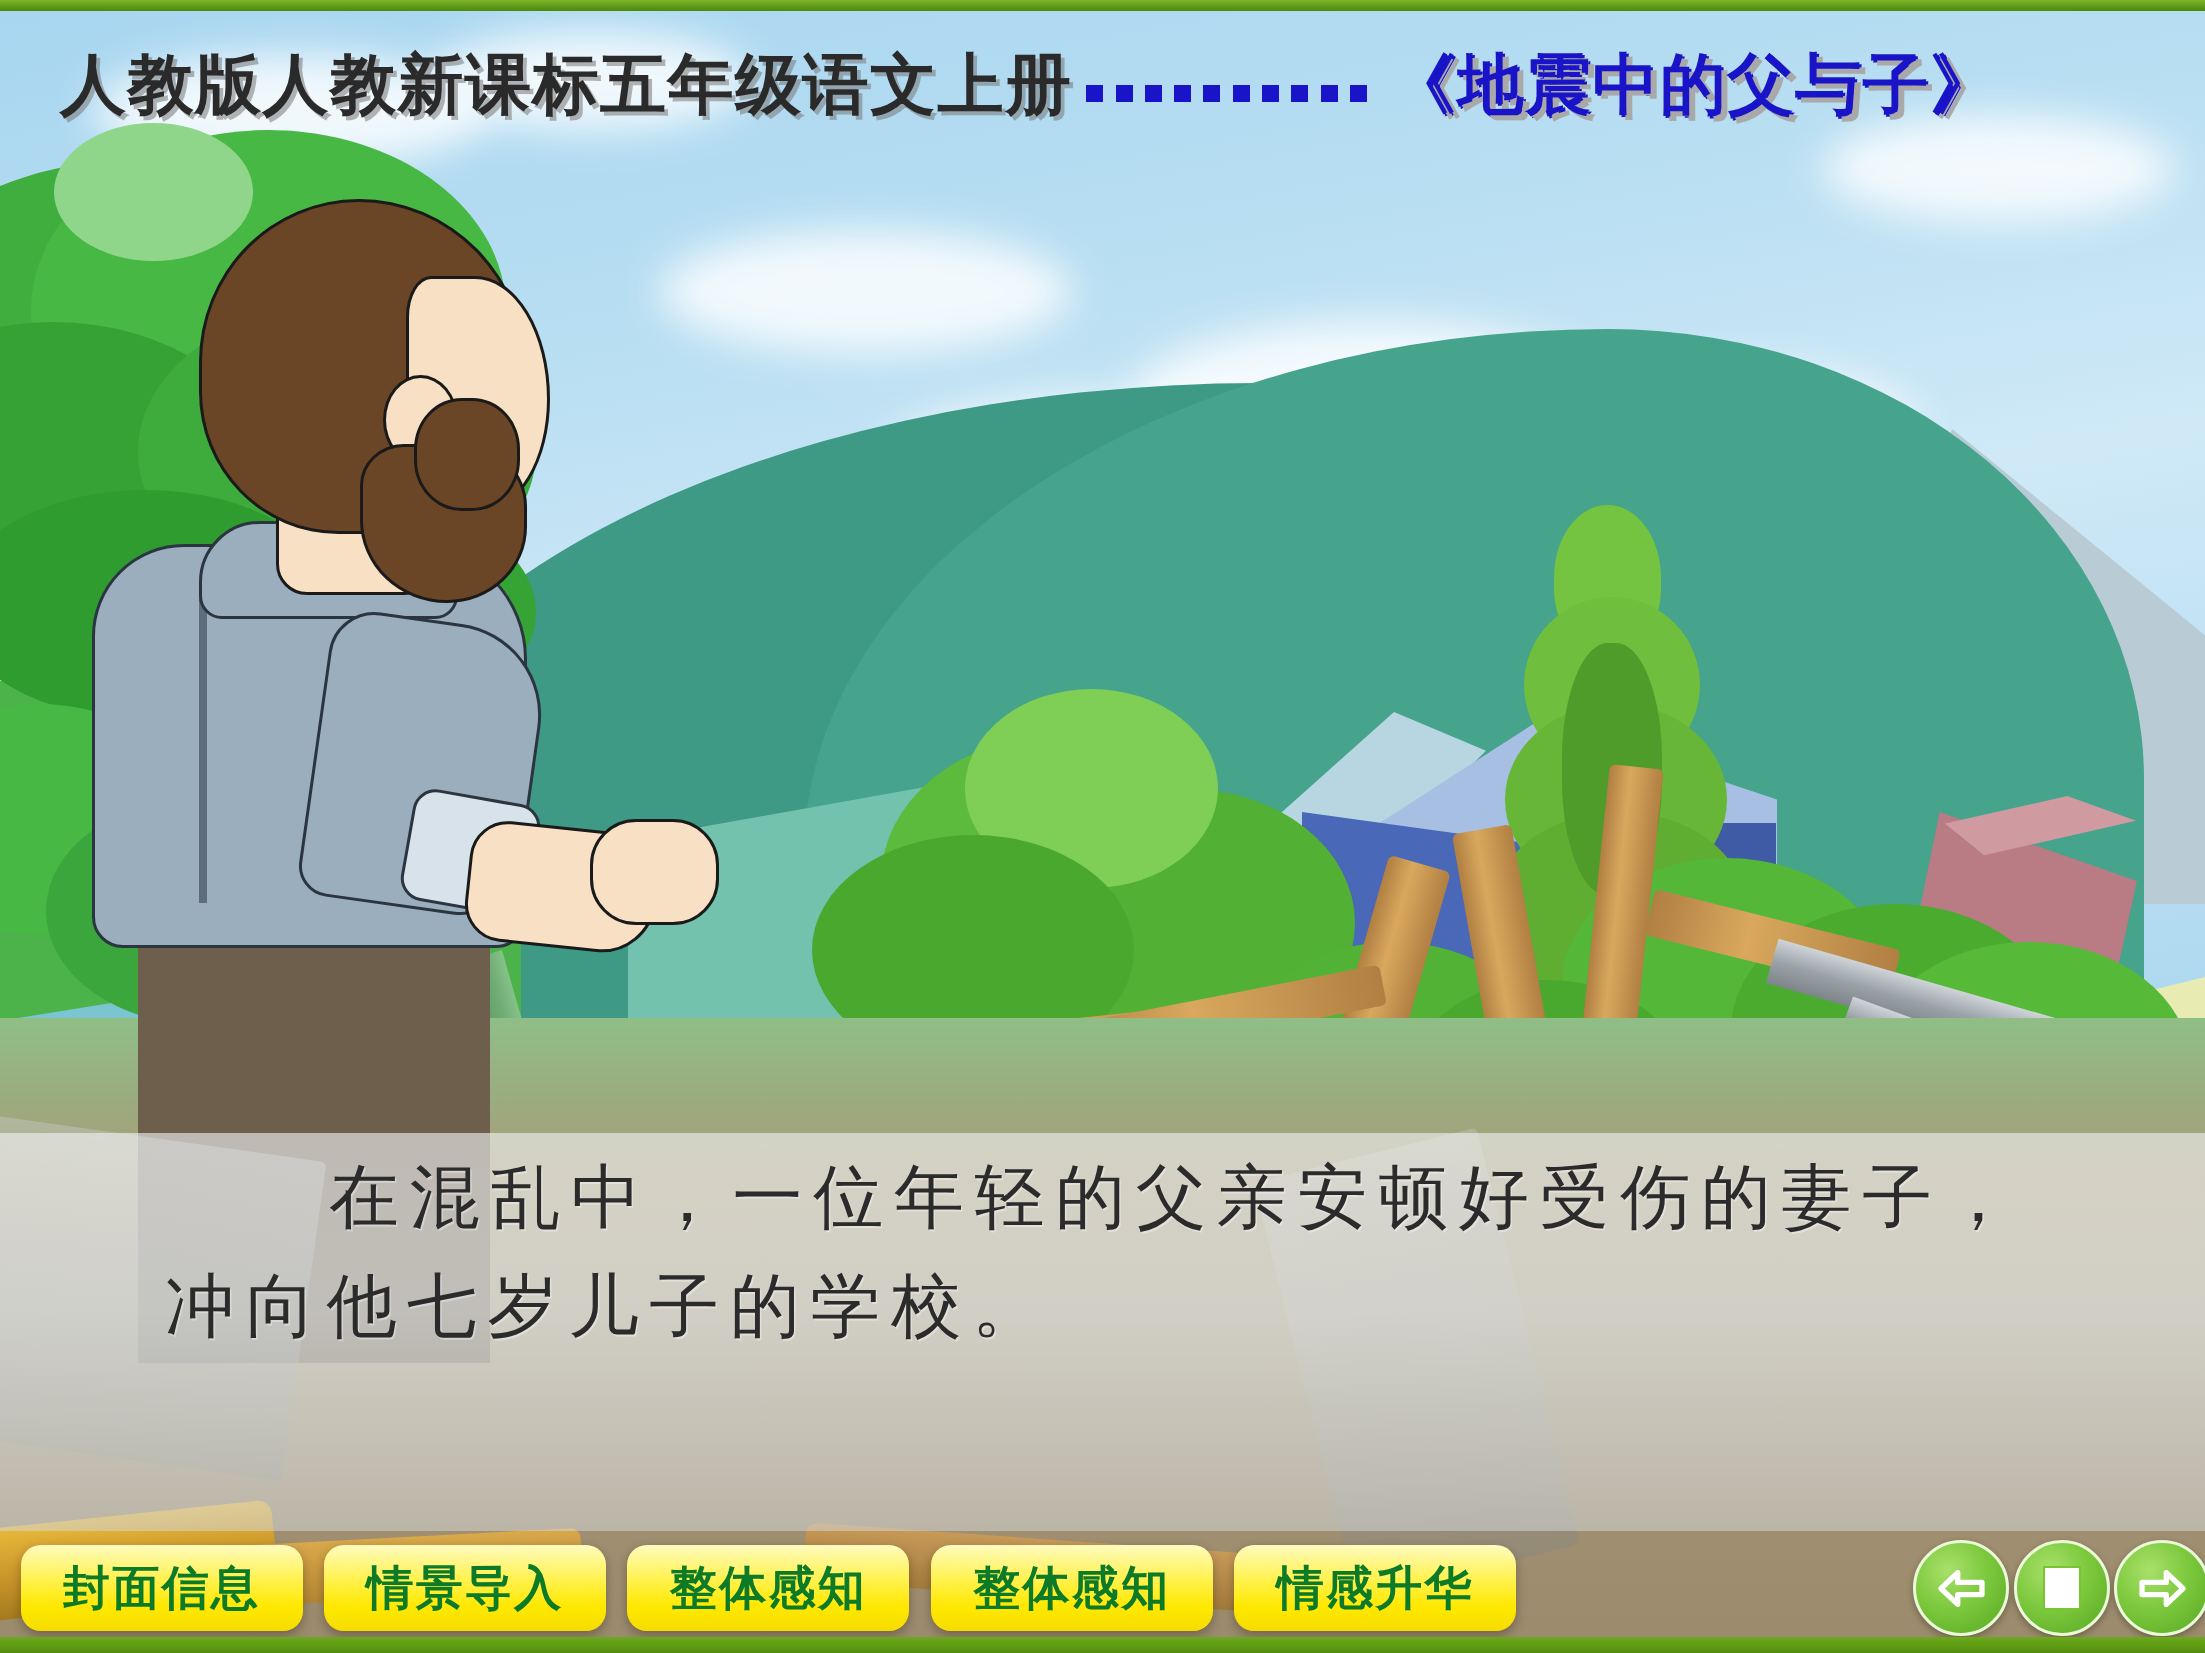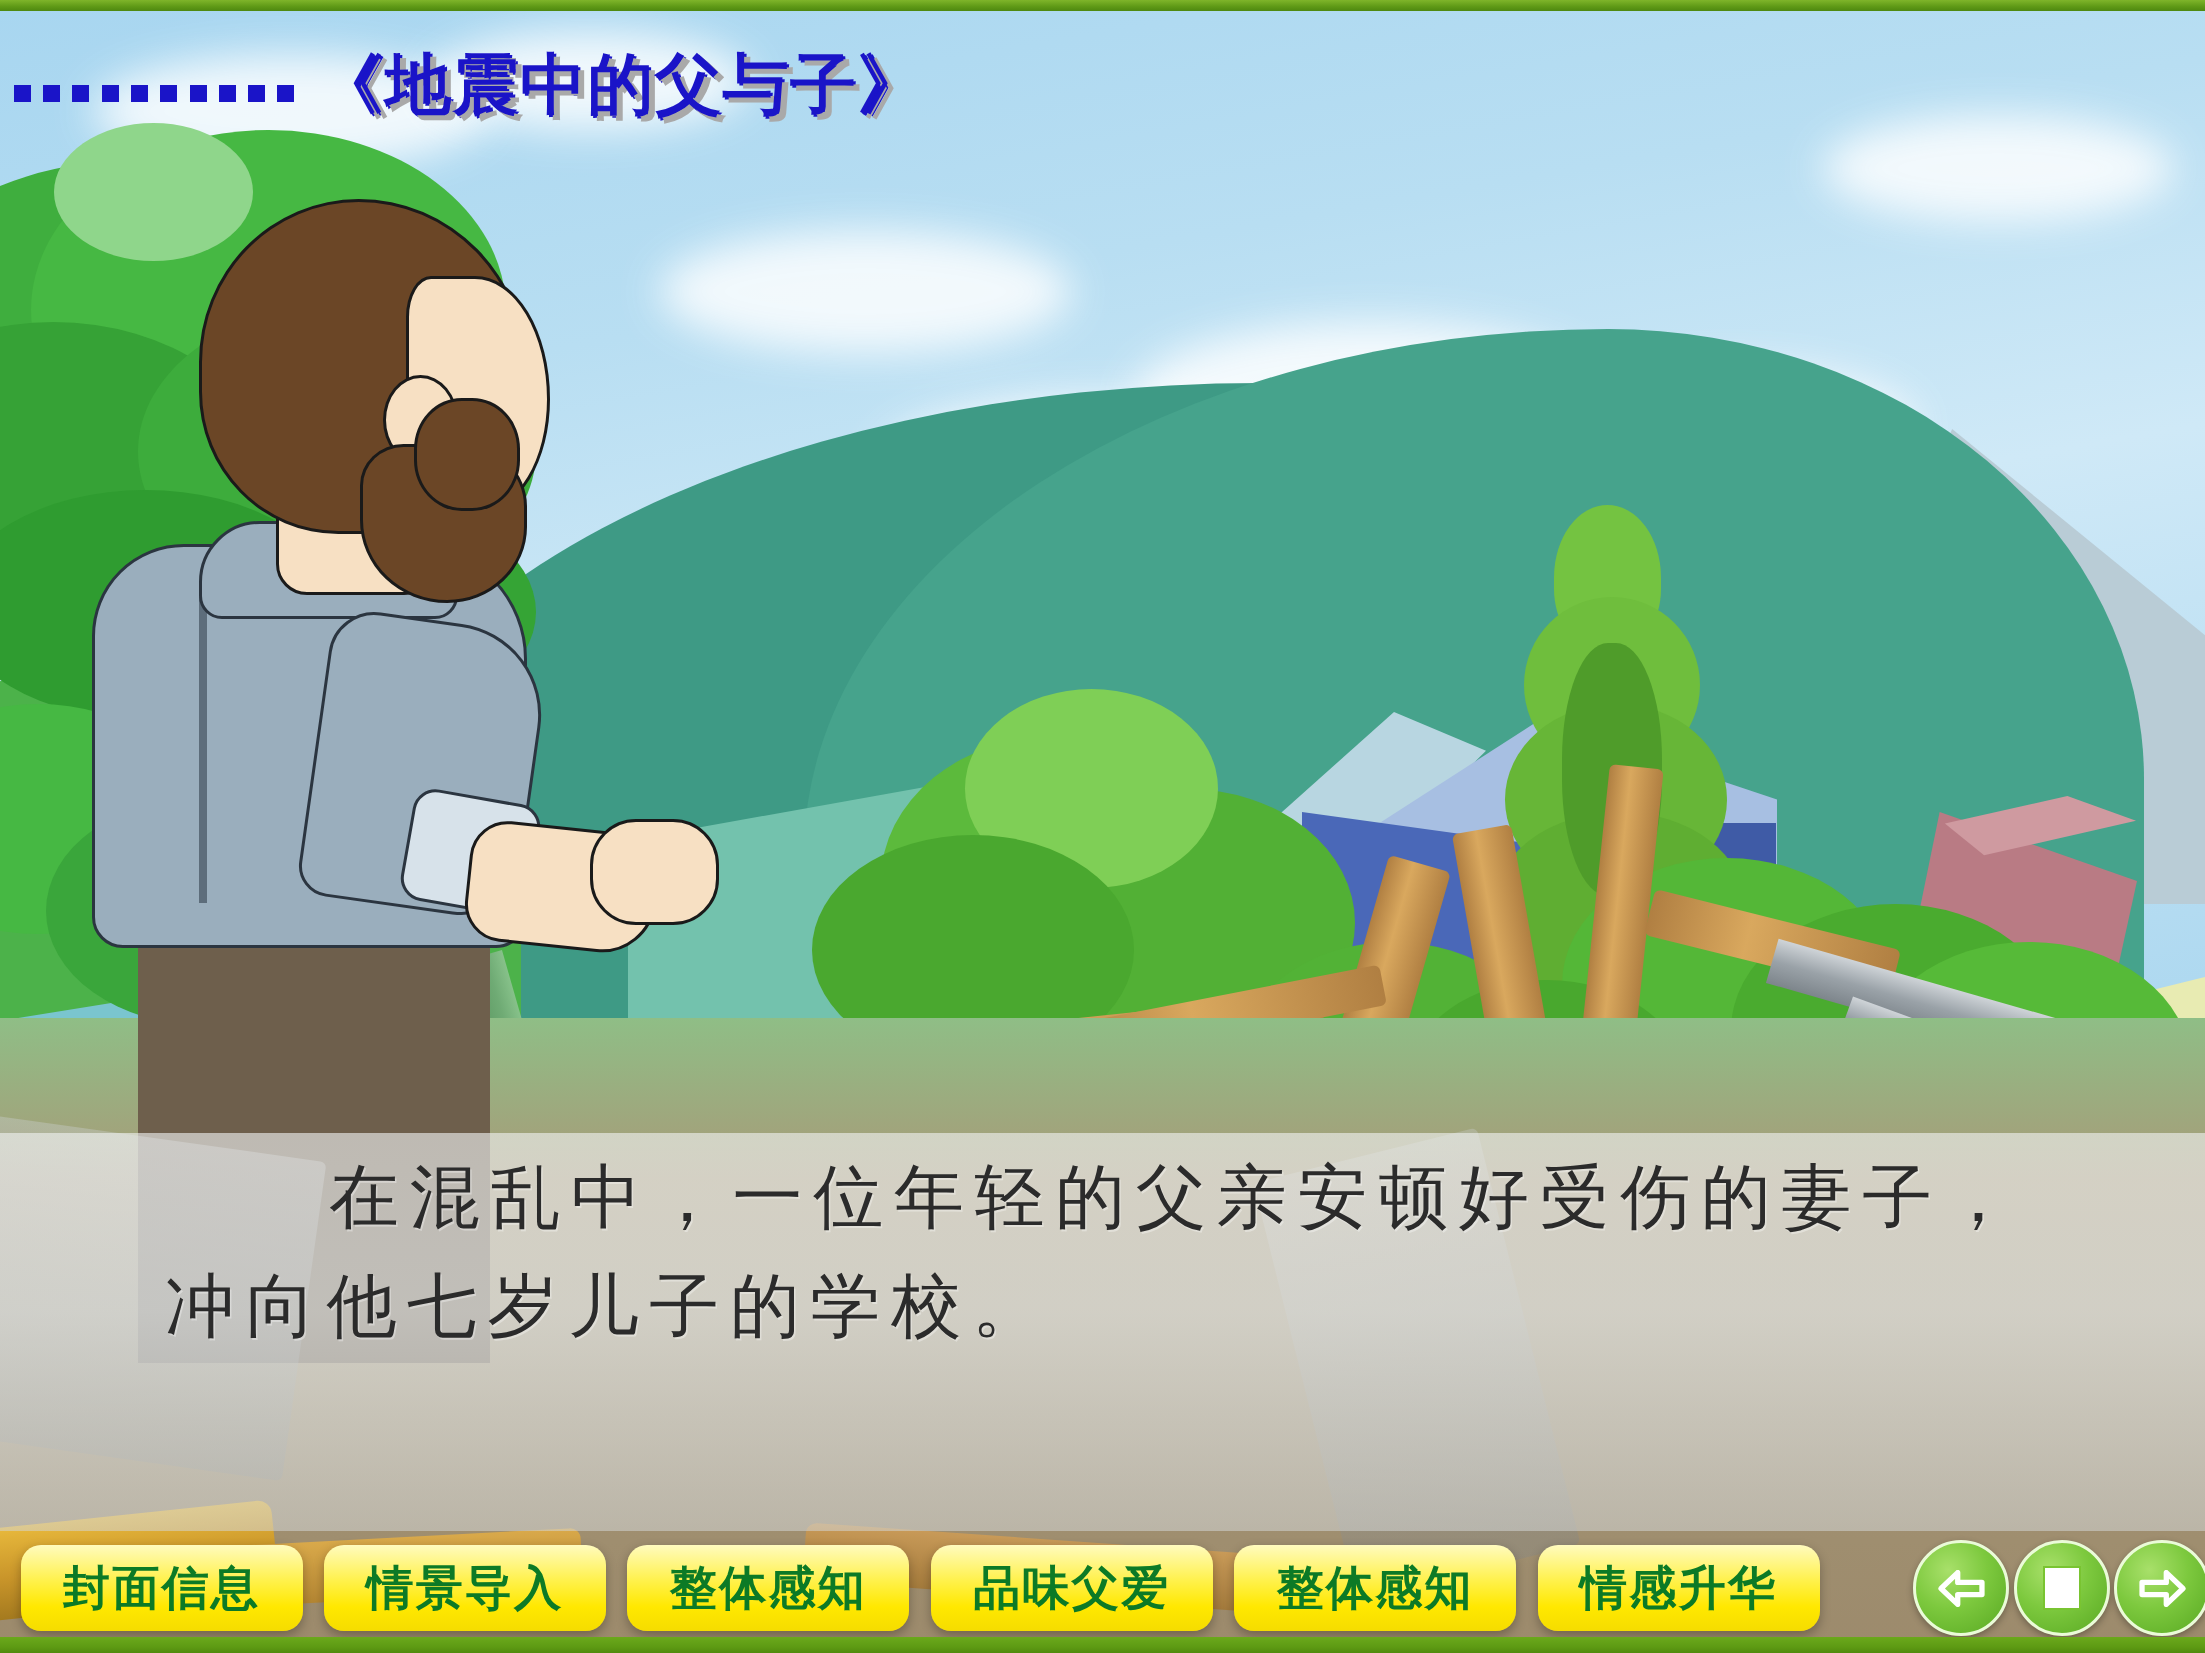--- a/index.html
+++ b/index.html
@@ -249,40 +249,40 @@
   </div>
 
   <div class="overlay-panel"></div>
 
   <div class="body-text">
     <div class="line line1">在混乱中，一位年轻的父亲安顿好受伤的妻子，</div>
     <div class="line line2">冲向他七岁儿子的学校。</div>
   </div>
 
   <div class="header">
+    <div class="title-black">人教版人教新课标五年级语文上册</div>
     <div class="dots">
         <i style="background: rgb(26, 20, 200);"></i>
         <i style="background: rgb(26, 20, 200);"></i>
         <i style="background: rgb(26, 20, 200);"></i>
         <i style="background: rgb(26, 20, 200);"></i>
         <i style="background: rgb(26, 20, 200);"></i>
         <i style="background: rgb(26, 20, 200);"></i>
         <i style="background: rgb(26, 20, 200);"></i>
         <i style="background: rgb(26, 20, 200);"></i>
         <i style="background: rgb(26, 20, 200);"></i>
         <i style="background: rgb(26, 20, 200);"></i>
       </div>
     <div class="title-blue">《地震中的父与子》</div>
   </div>
 
   <div class="navbar">
     <div class="navbtn">封面信息</div>
     <div class="navbtn">情景导入</div>
     <div class="navbtn">整体感知</div>
-    <div class="navbtn">品味父爱</div>
     <div class="navbtn">整体感知</div>
     <div class="navbtn">情感升华</div>
 
     <div class="spacer"></div>
 
     <div class="circbtns">
       <div class="circ">
         <svg class="arrow-l" viewBox="0 0 62 48">
           <path d="M26 3 L26 16 L58 16 L58 32 L26 32 L26 45 L4 24 Z" fill="none" stroke="#ffffff" stroke-width="7" stroke-linejoin="round"></path>
         </svg>

